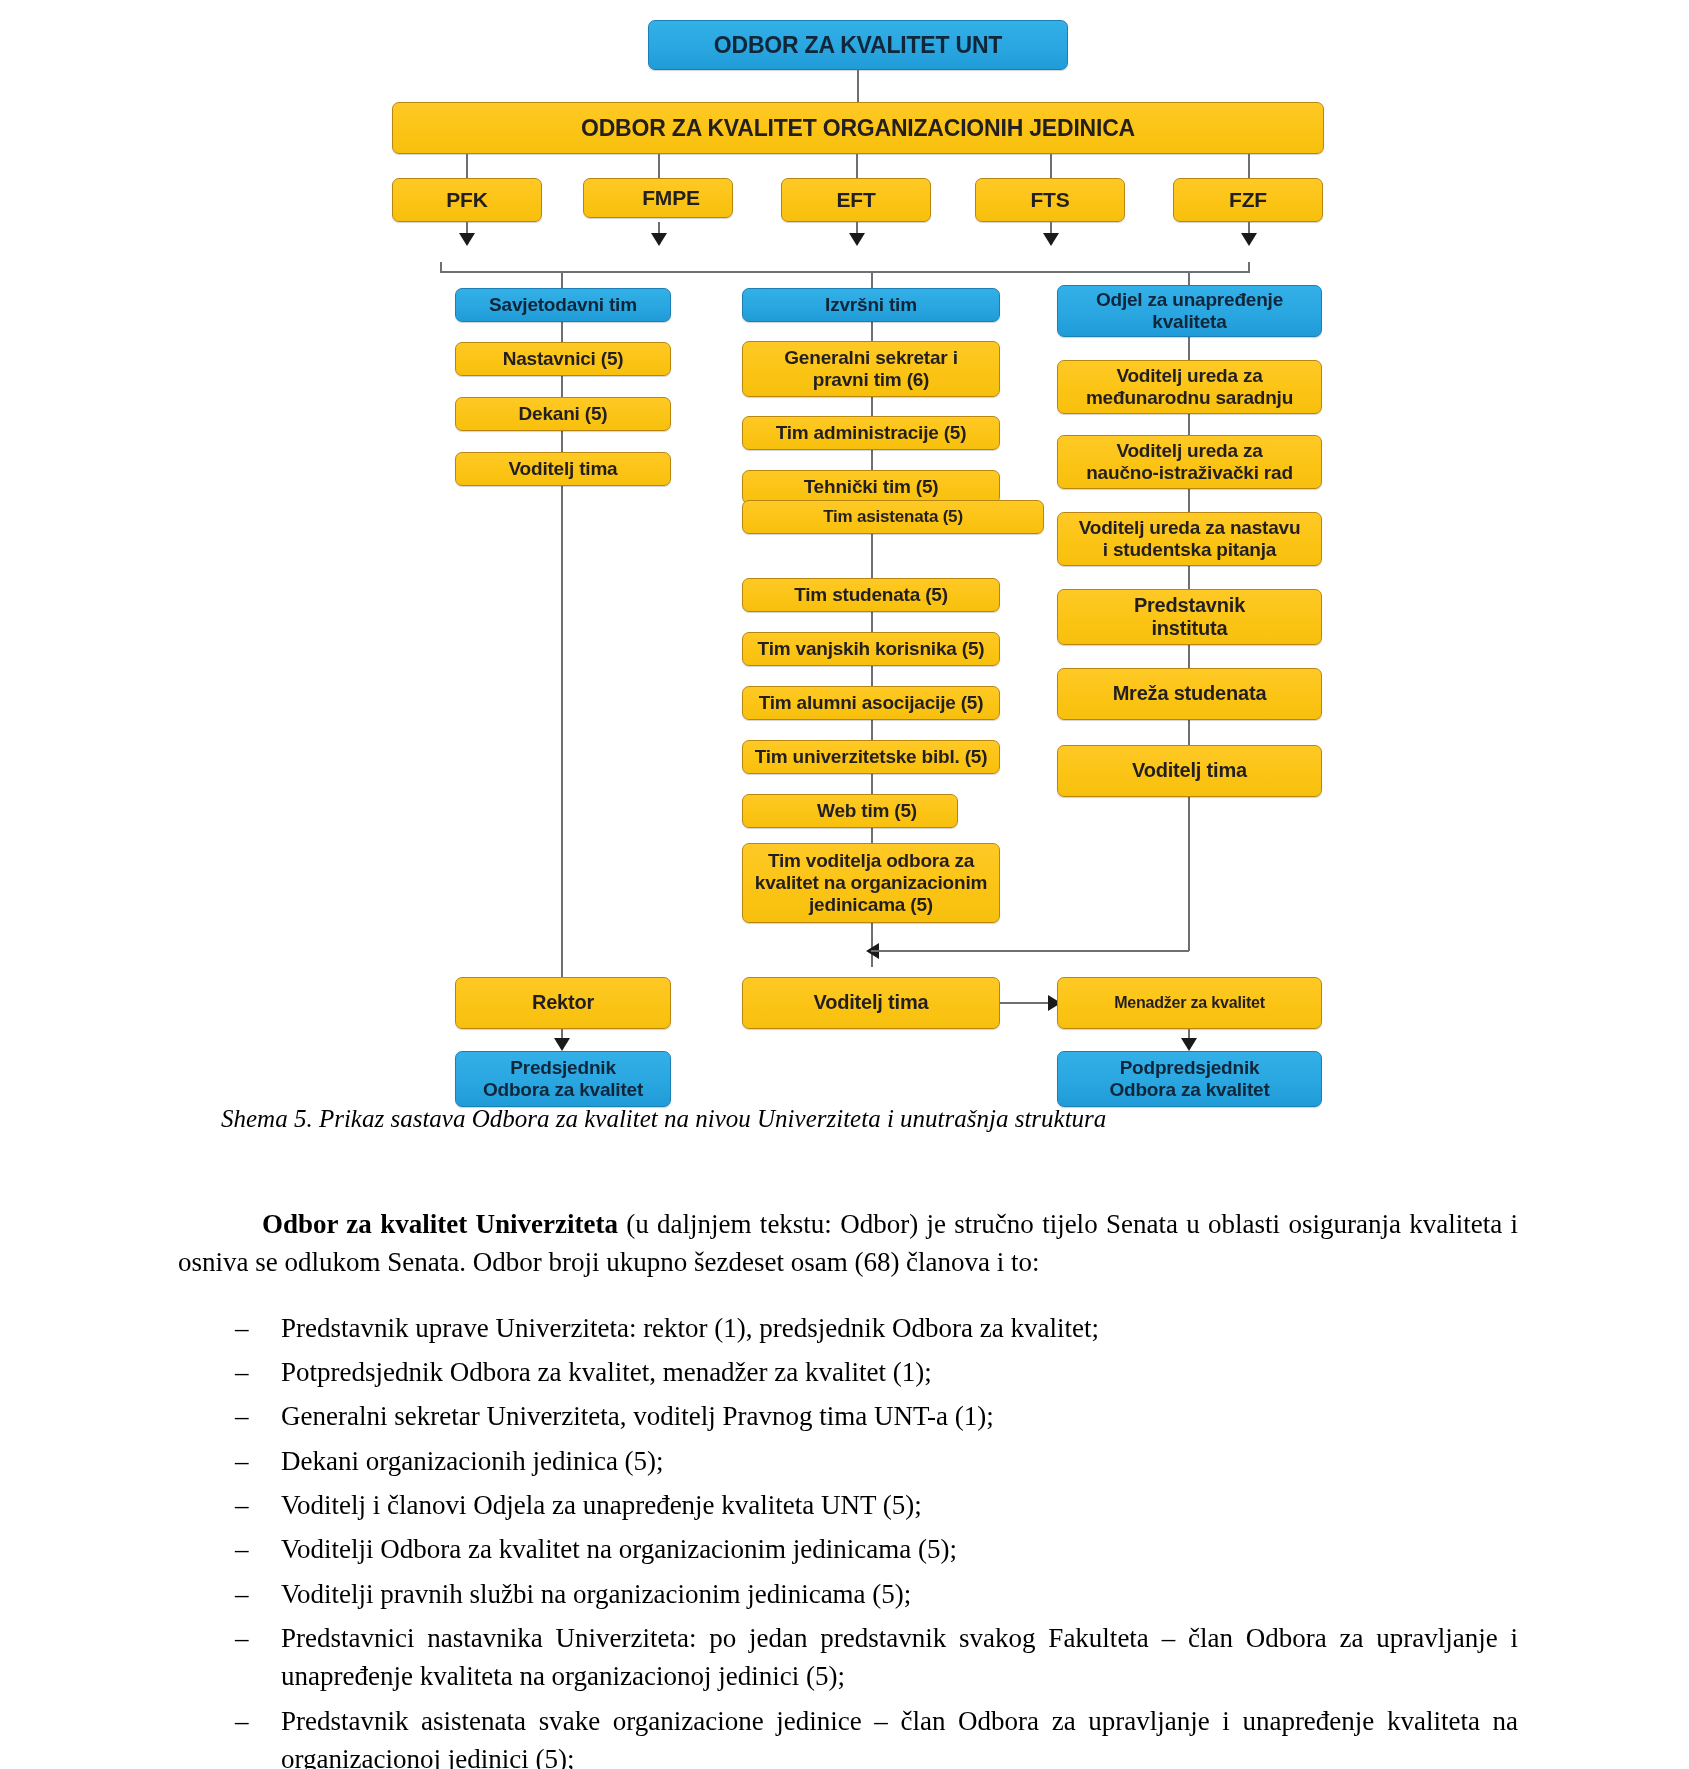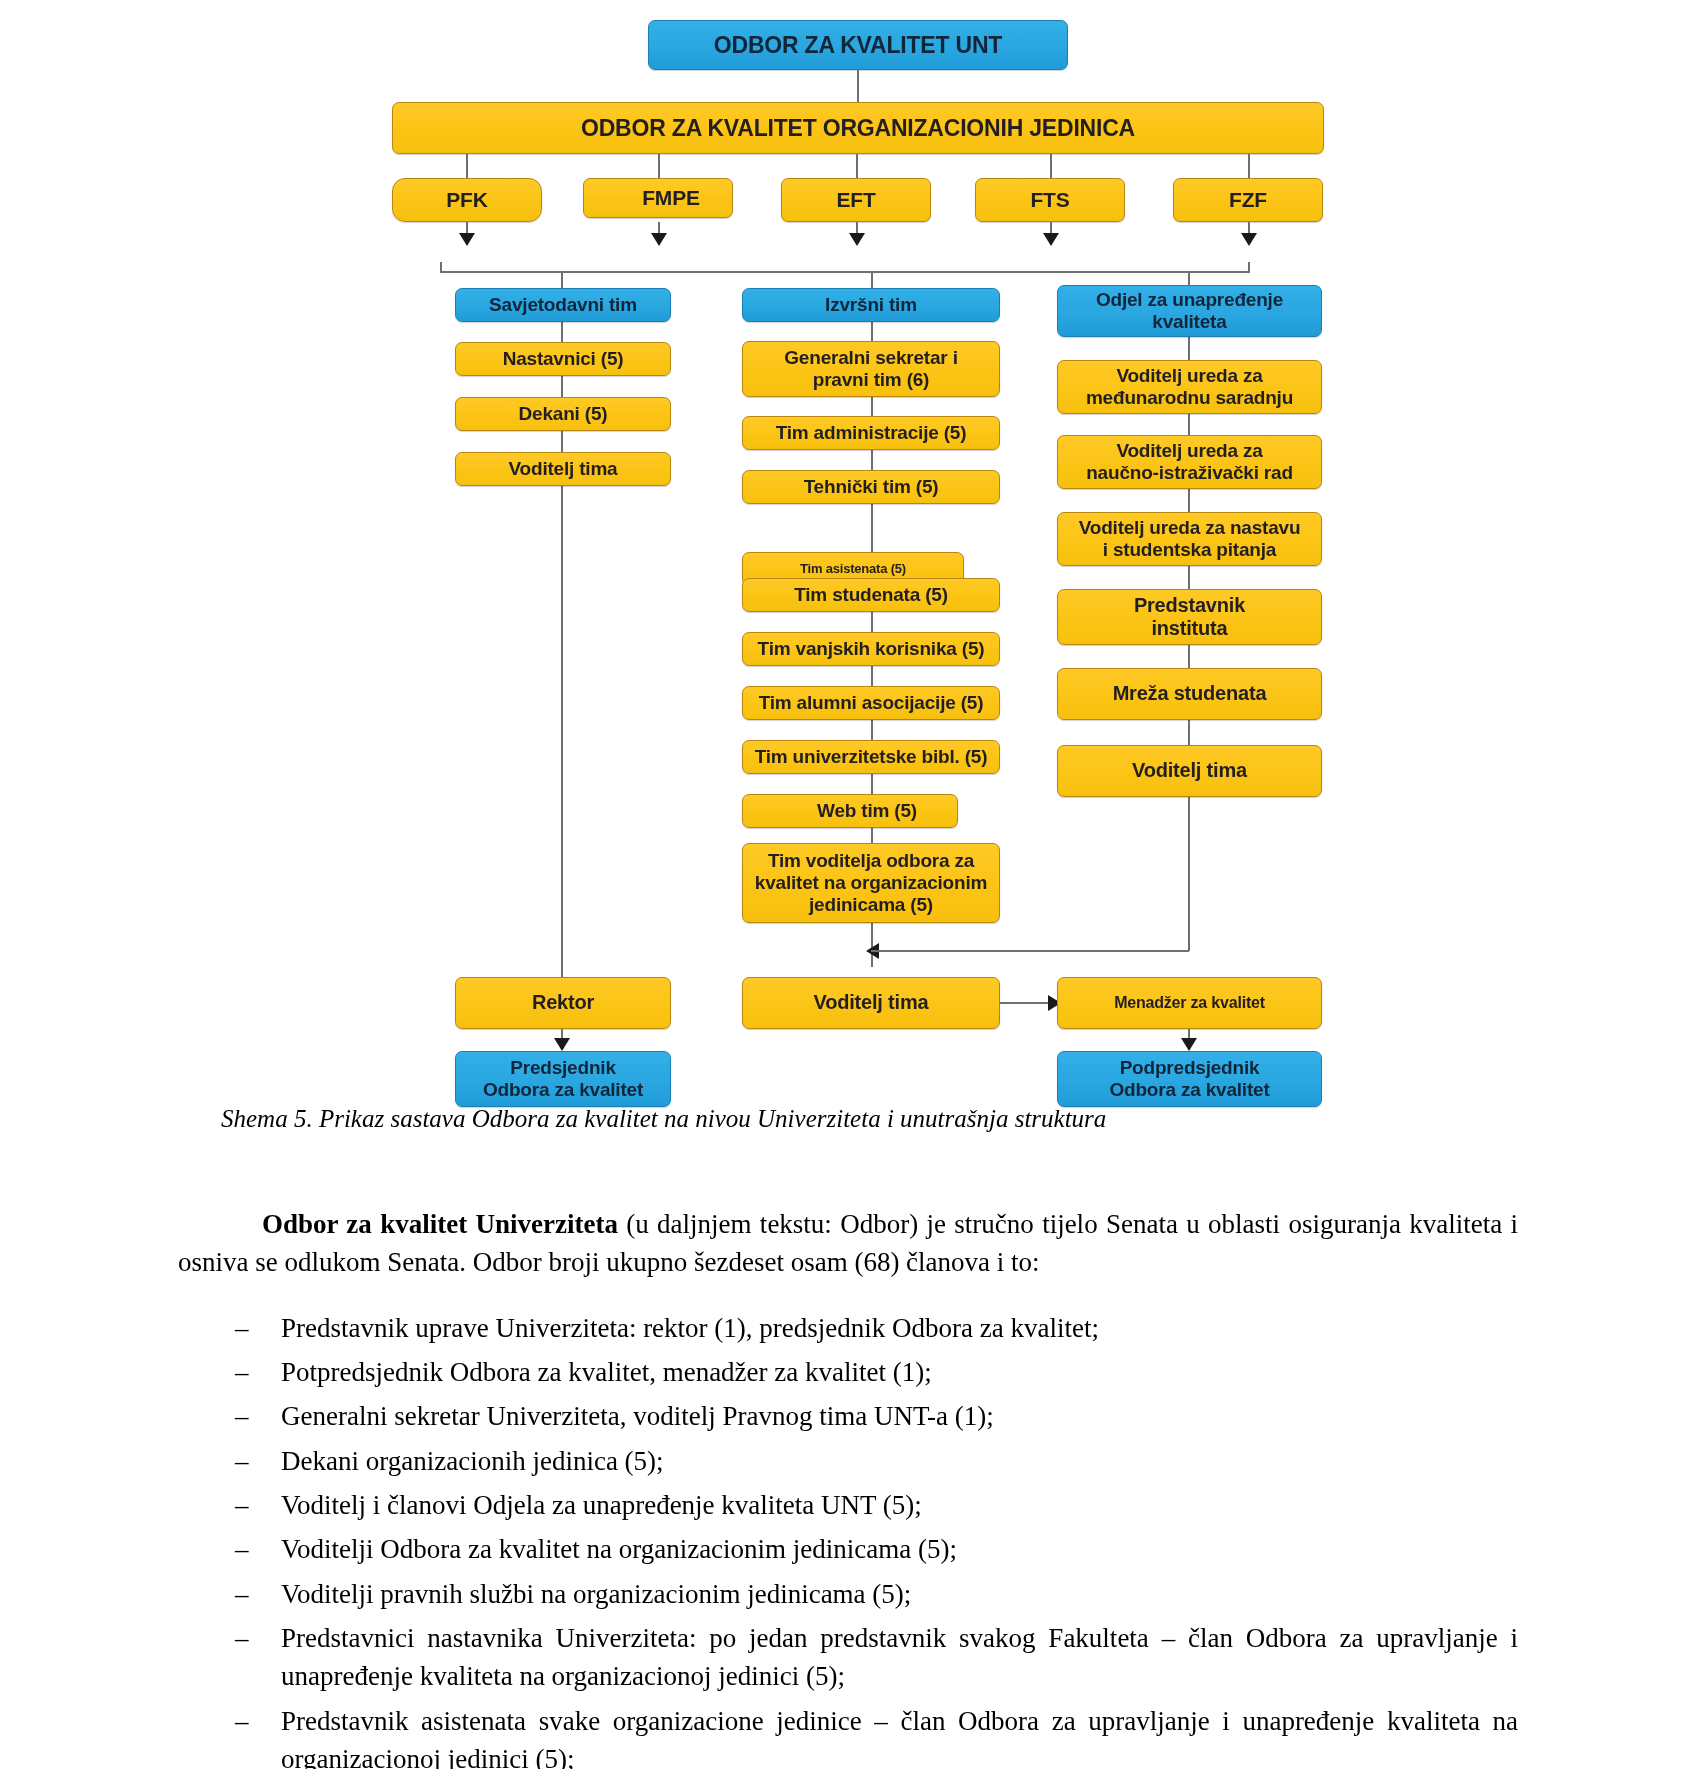--- a/index.html
+++ b/index.html
@@ -126,21 +126,21 @@
   <div class="line v" style="left:857px; top:70px; height:43px;"></div>
 
   <div class="node yellow" style="left:392px; top:102px; width:932px; height:52px; font-size:23px;">ODBOR ZA KVALITET ORGANIZACIONIH JEDINICA</div>
 
   <div class="line v" style="left:466px; top:154px; height:25px;"></div>
   <div class="line v" style="left:658px; top:154px; height:25px;"></div>
   <div class="line v" style="left:856px; top:154px; height:25px;"></div>
   <div class="line v" style="left:1050px; top:154px; height:25px;"></div>
   <div class="line v" style="left:1248px; top:154px; height:25px;"></div>
 
-  <div class="node yellow" style="left:392px; top:178px; width:150px; height:44px; font-size:21px;border-radius:13px;">PFK</div>
+  <div class="node yellow" style="left:392px; top:178px; width:150px; height:44px; font-size:21px;">PFK</div>
   <div class="node yellow" style="left:583px; top:178px; width:150px; height:40px; font-size:21px;padding-left:32px;">FMPE</div>
   <div class="node yellow" style="left:781px; top:178px; width:150px; height:44px; font-size:21px;">EFT</div>
   <div class="node yellow" style="left:975px; top:178px; width:150px; height:44px; font-size:21px;">FTS</div>
   <div class="node yellow" style="left:1173px; top:178px; width:150px; height:44px; font-size:21px;">FZF</div>
 
   <div class="line v" style="left:466px; top:222px; height:15px;"></div>
   <div class="arrow-down" style="left:459px; top:233px;"></div>
   <div class="line v" style="left:658px; top:222px; height:15px;"></div>
   <div class="arrow-down" style="left:651px; top:233px;"></div>
   <div class="line v" style="left:856px; top:222px; height:15px;"></div>
@@ -169,21 +169,21 @@
 Odbora za kvalitet</div>
 
   <div class="line v" style="left:871px; top:271px; height:696px;"></div>
 
   <div class="node blue" style="left:742px; top:288px; width:258px; height:34px; font-size:19px;">Izvršni tim</div>
 
   <div class="node yellow" style="left:742px; top:341px; width:258px; height:56px; font-size:19px; white-space:pre-line;">Generalni sekretar i
 pravni tim (6)</div>
   <div class="node yellow" style="left:742px; top:416px; width:258px; height:34px; font-size:19px;">Tim administracije (5)</div>
   <div class="node yellow" style="left:742px; top:470px; width:258px; height:34px; font-size:19px;">Tehnički tim (5)</div>
-  <div class="node yellow" style="left:742px; top:552px; width:222px; height:34px; font-size:13px;">Tim asistenata (5)</div>
+  <div class="node yellow" style="left:742px; top:500px; width:302px; height:34px; font-size:17px;">Tim asistenata (5)</div>
   <div class="node yellow" style="left:742px; top:578px; width:258px; height:34px; font-size:19px;">Tim studenata (5)</div>
   <div class="node yellow" style="left:742px; top:632px; width:258px; height:34px; font-size:19px;">Tim vanjskih korisnika (5)</div>
   <div class="node yellow" style="left:742px; top:686px; width:258px; height:34px; font-size:19px;">Tim alumni asocijacije (5)</div>
   <div class="node yellow" style="left:742px; top:740px; width:258px; height:34px; font-size:19px;">Tim univerzitetske bibl. (5)</div>
   <div class="node yellow" style="left:742px; top:794px; width:216px; height:34px; font-size:19px;padding-left:40px;">Web tim (5)</div>
   <div class="node yellow" style="left:742px; top:843px; width:258px; height:80px; font-size:19px; white-space:pre-line;">Tim voditelja odbora za
 kvalitet na organizacionim
 jedinicama (5)</div>
 
   <div class="arrow-left" style="left:866px; top:943px;"></div>

